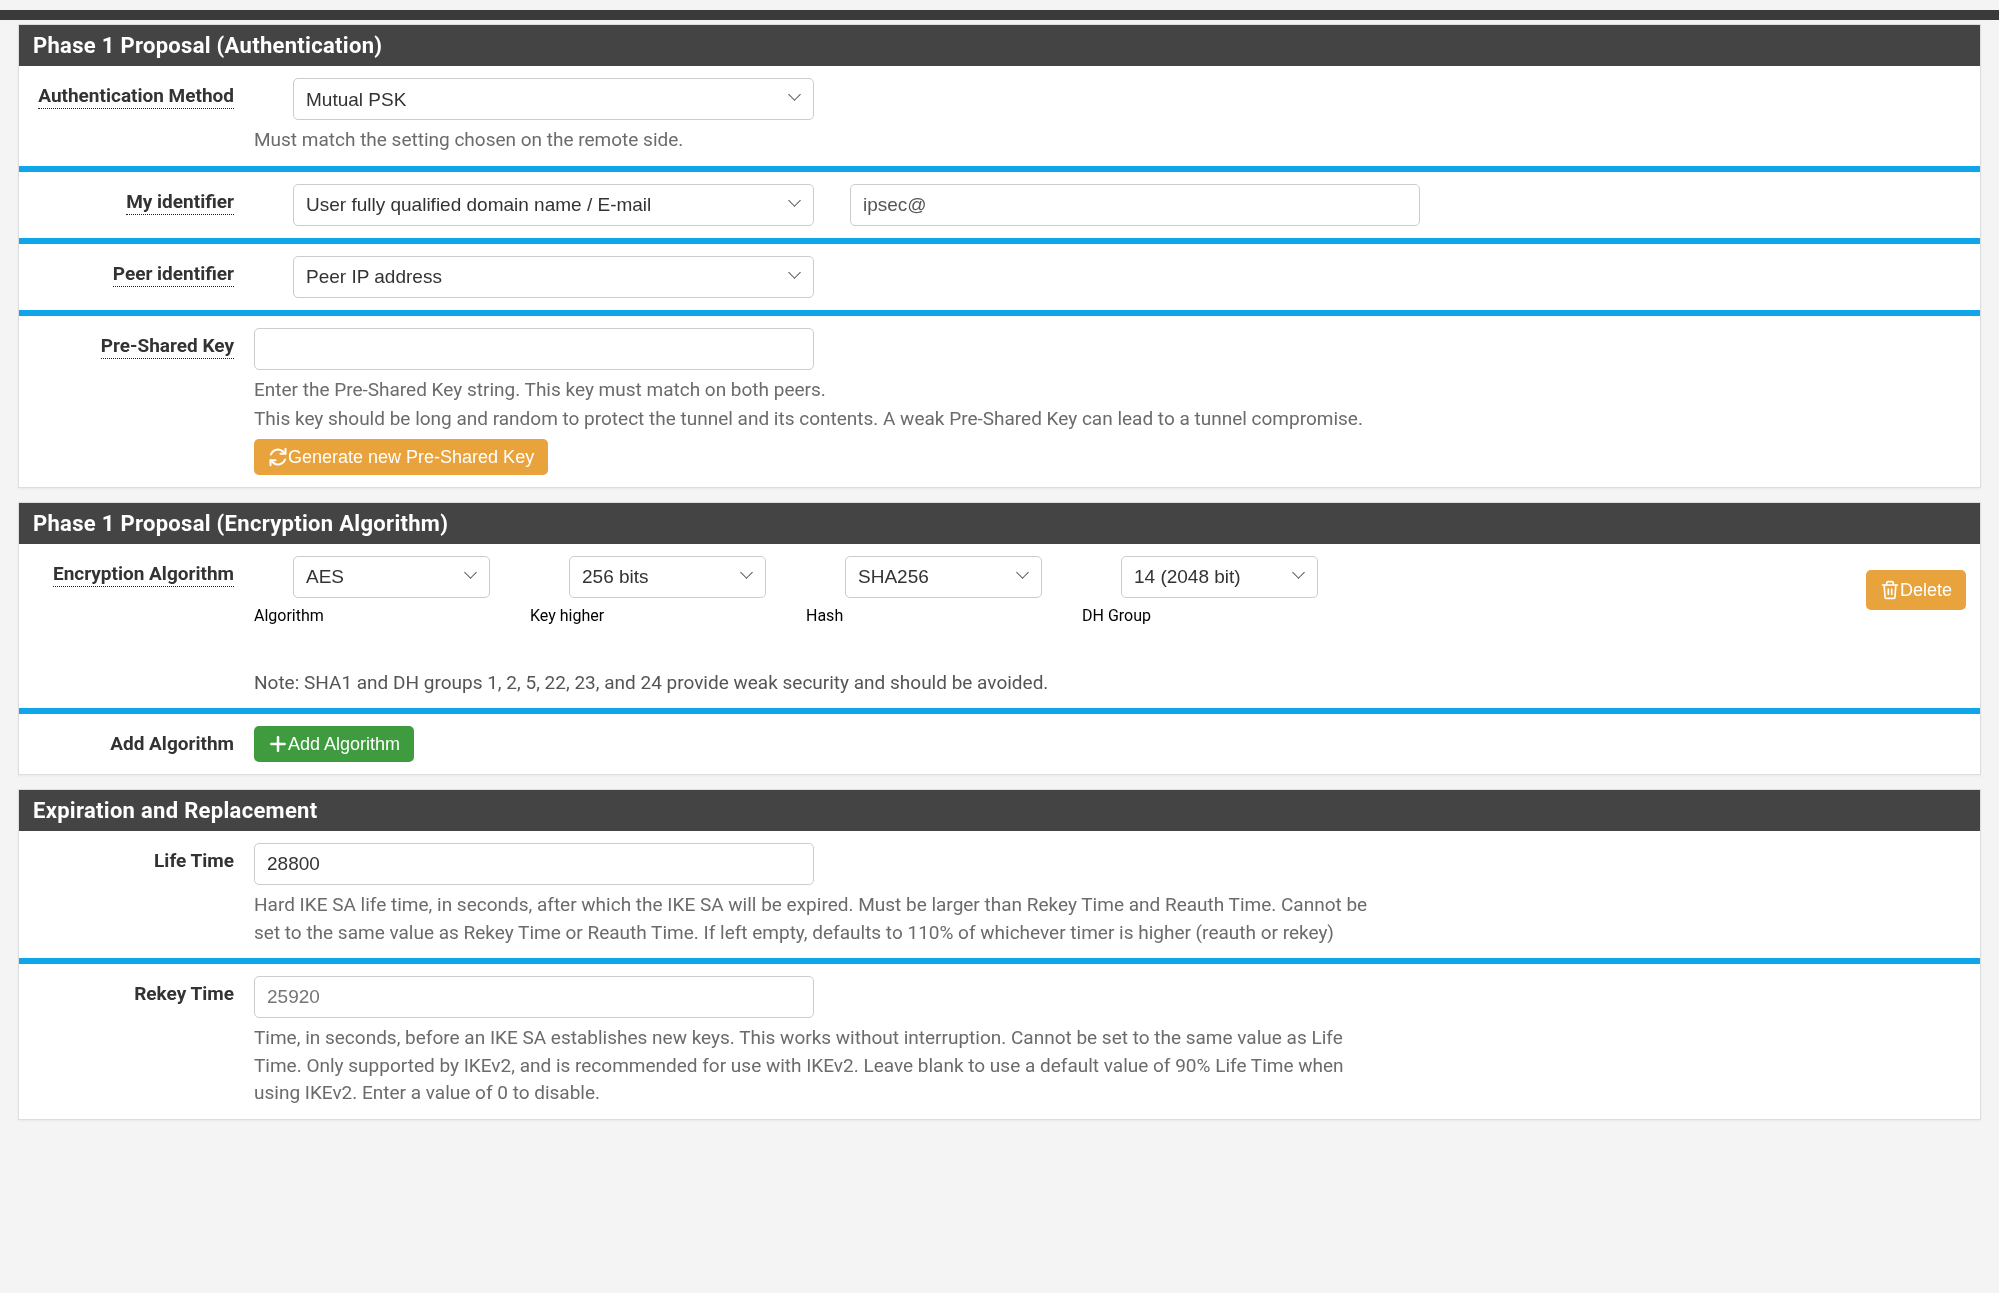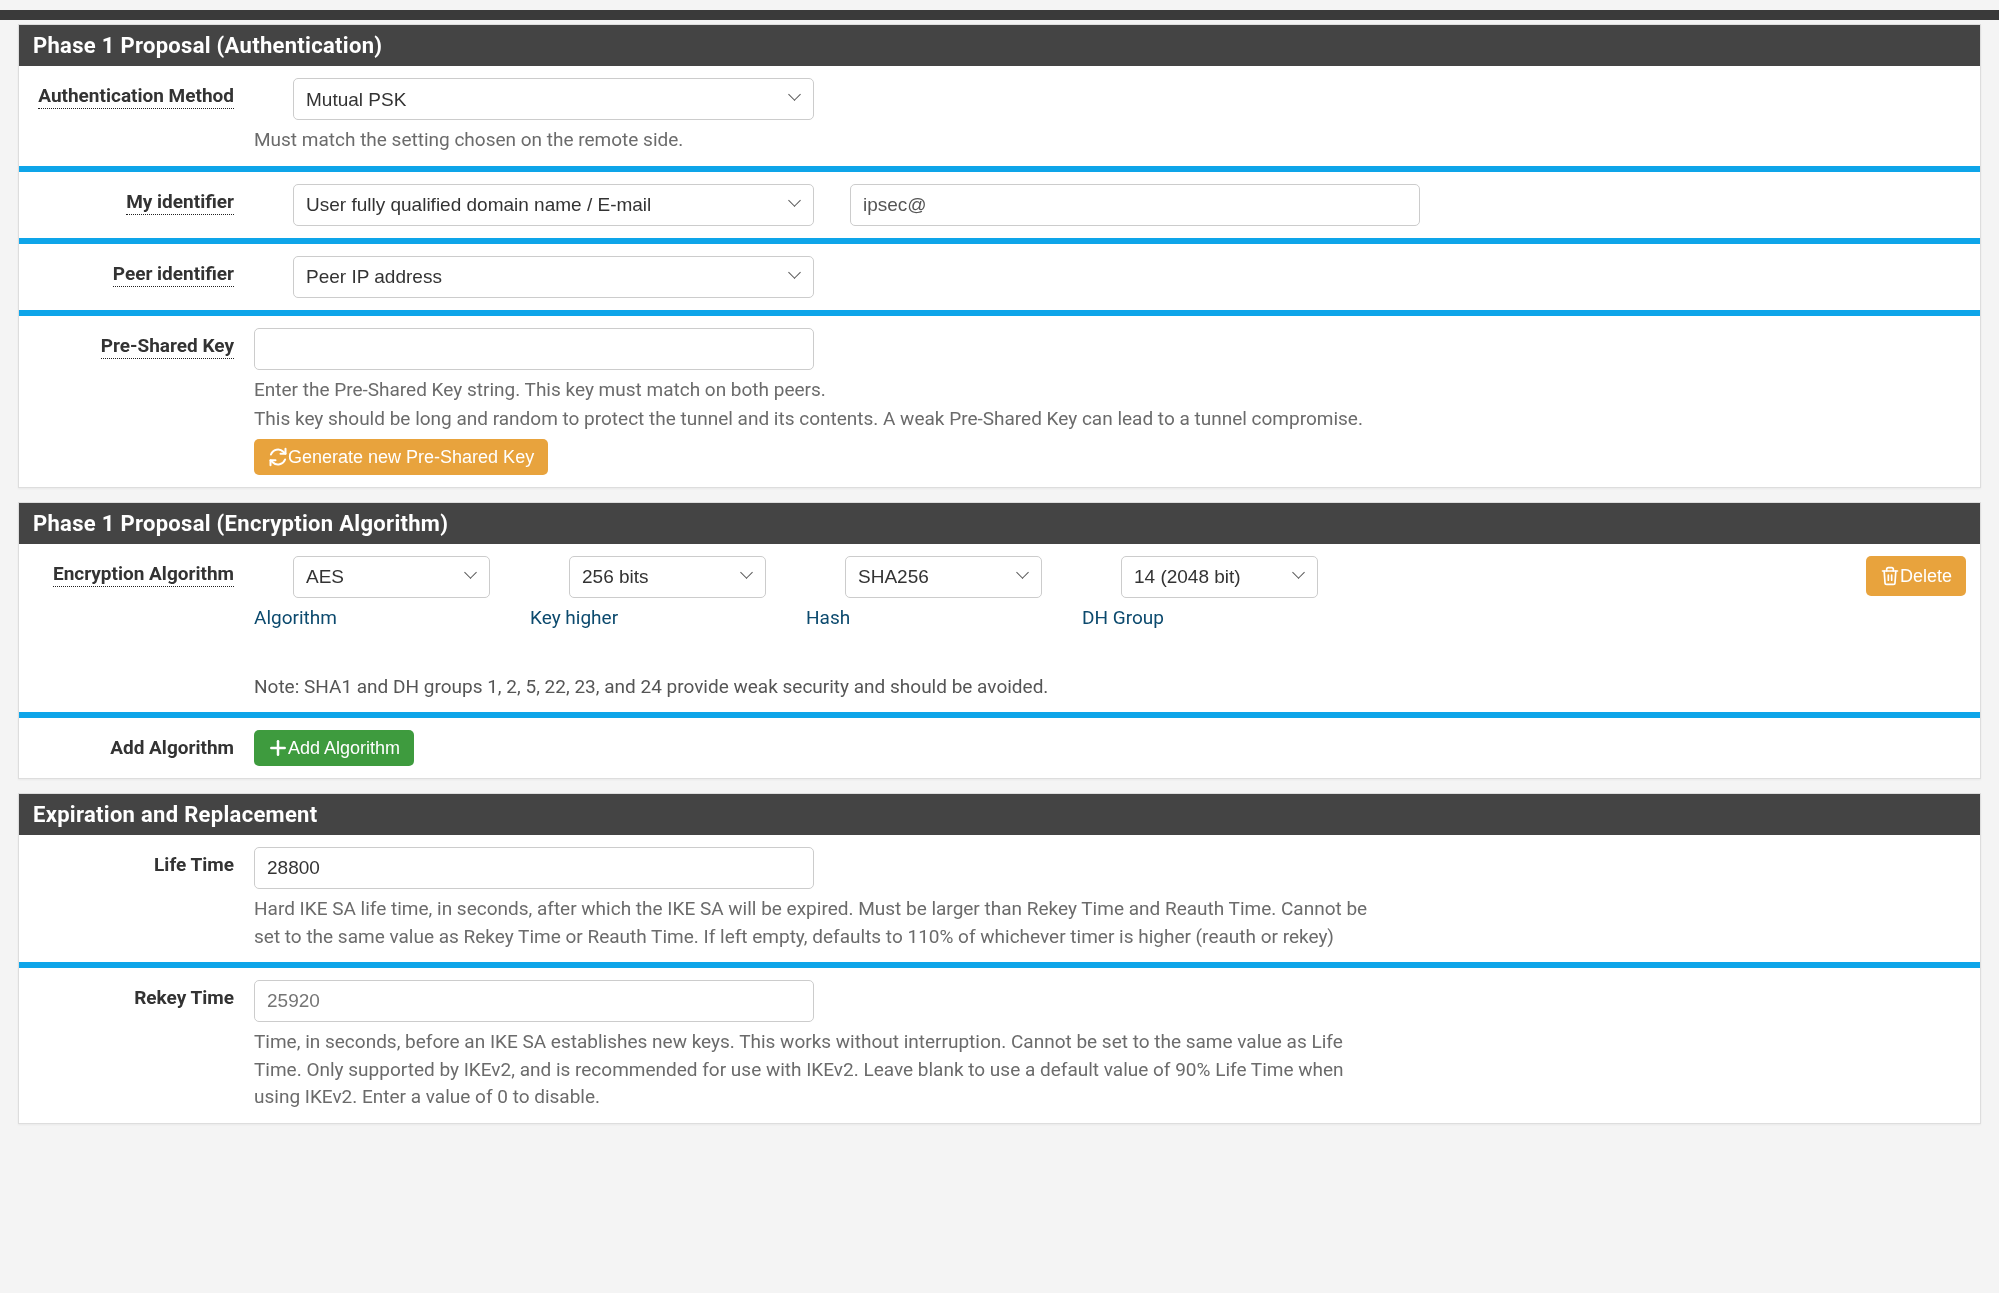--- a/index.html
+++ b/index.html
@@ -73,30 +73,30 @@
   content:''; display:block; width:8px; height:8px;
   border-right: 1.6px solid #555; border-bottom: 1.6px solid #555;
   transform: rotate(45deg); margin-top:-4px;
 }
 .btn {
   display: inline-flex; align-items:center; 
   border: none; border-radius: 5px; padding: 8px 14px;
   font-size: 18px; color:#fff; cursor:pointer;
   line-height:1;
 }
-.btn-warning { background:#e8a33d; }
+.btn-warning { background:#e8a33d;margin-top:14px; }
 .btn-success { background:#3e9b3e; }
 .icon-svg { width:20px; height:20px; display:inline-block; flex-shrink:0; }
 .id-row { display:flex; gap:36px; align-items:flex-start; }
 .id-right { flex:1; }
 .id-right .form-control { max-width:570px; width:100%; color:#555;}
 .enc-grid { display:flex; gap:40px; }
 .enc-item { display:flex; flex-direction:column; }
 .enc-item .select-wrap { width:236px; }
-.enc-caption { color:#0c4a6e; margin-top:8px; font-size:19px; }
+.enc-caption { color:#000000; margin-top:8px; font-size:16px; }
 .delete-col { margin-left:auto; padding-left:20px; }
 .delete-col .btn { padding:10px 14px; }
 .enc-note { margin-top:44px; color:#555; }
 </style>
 </head>
 <body>
 
 <div class="top-bar"></div>
 
 <div class="panel">

